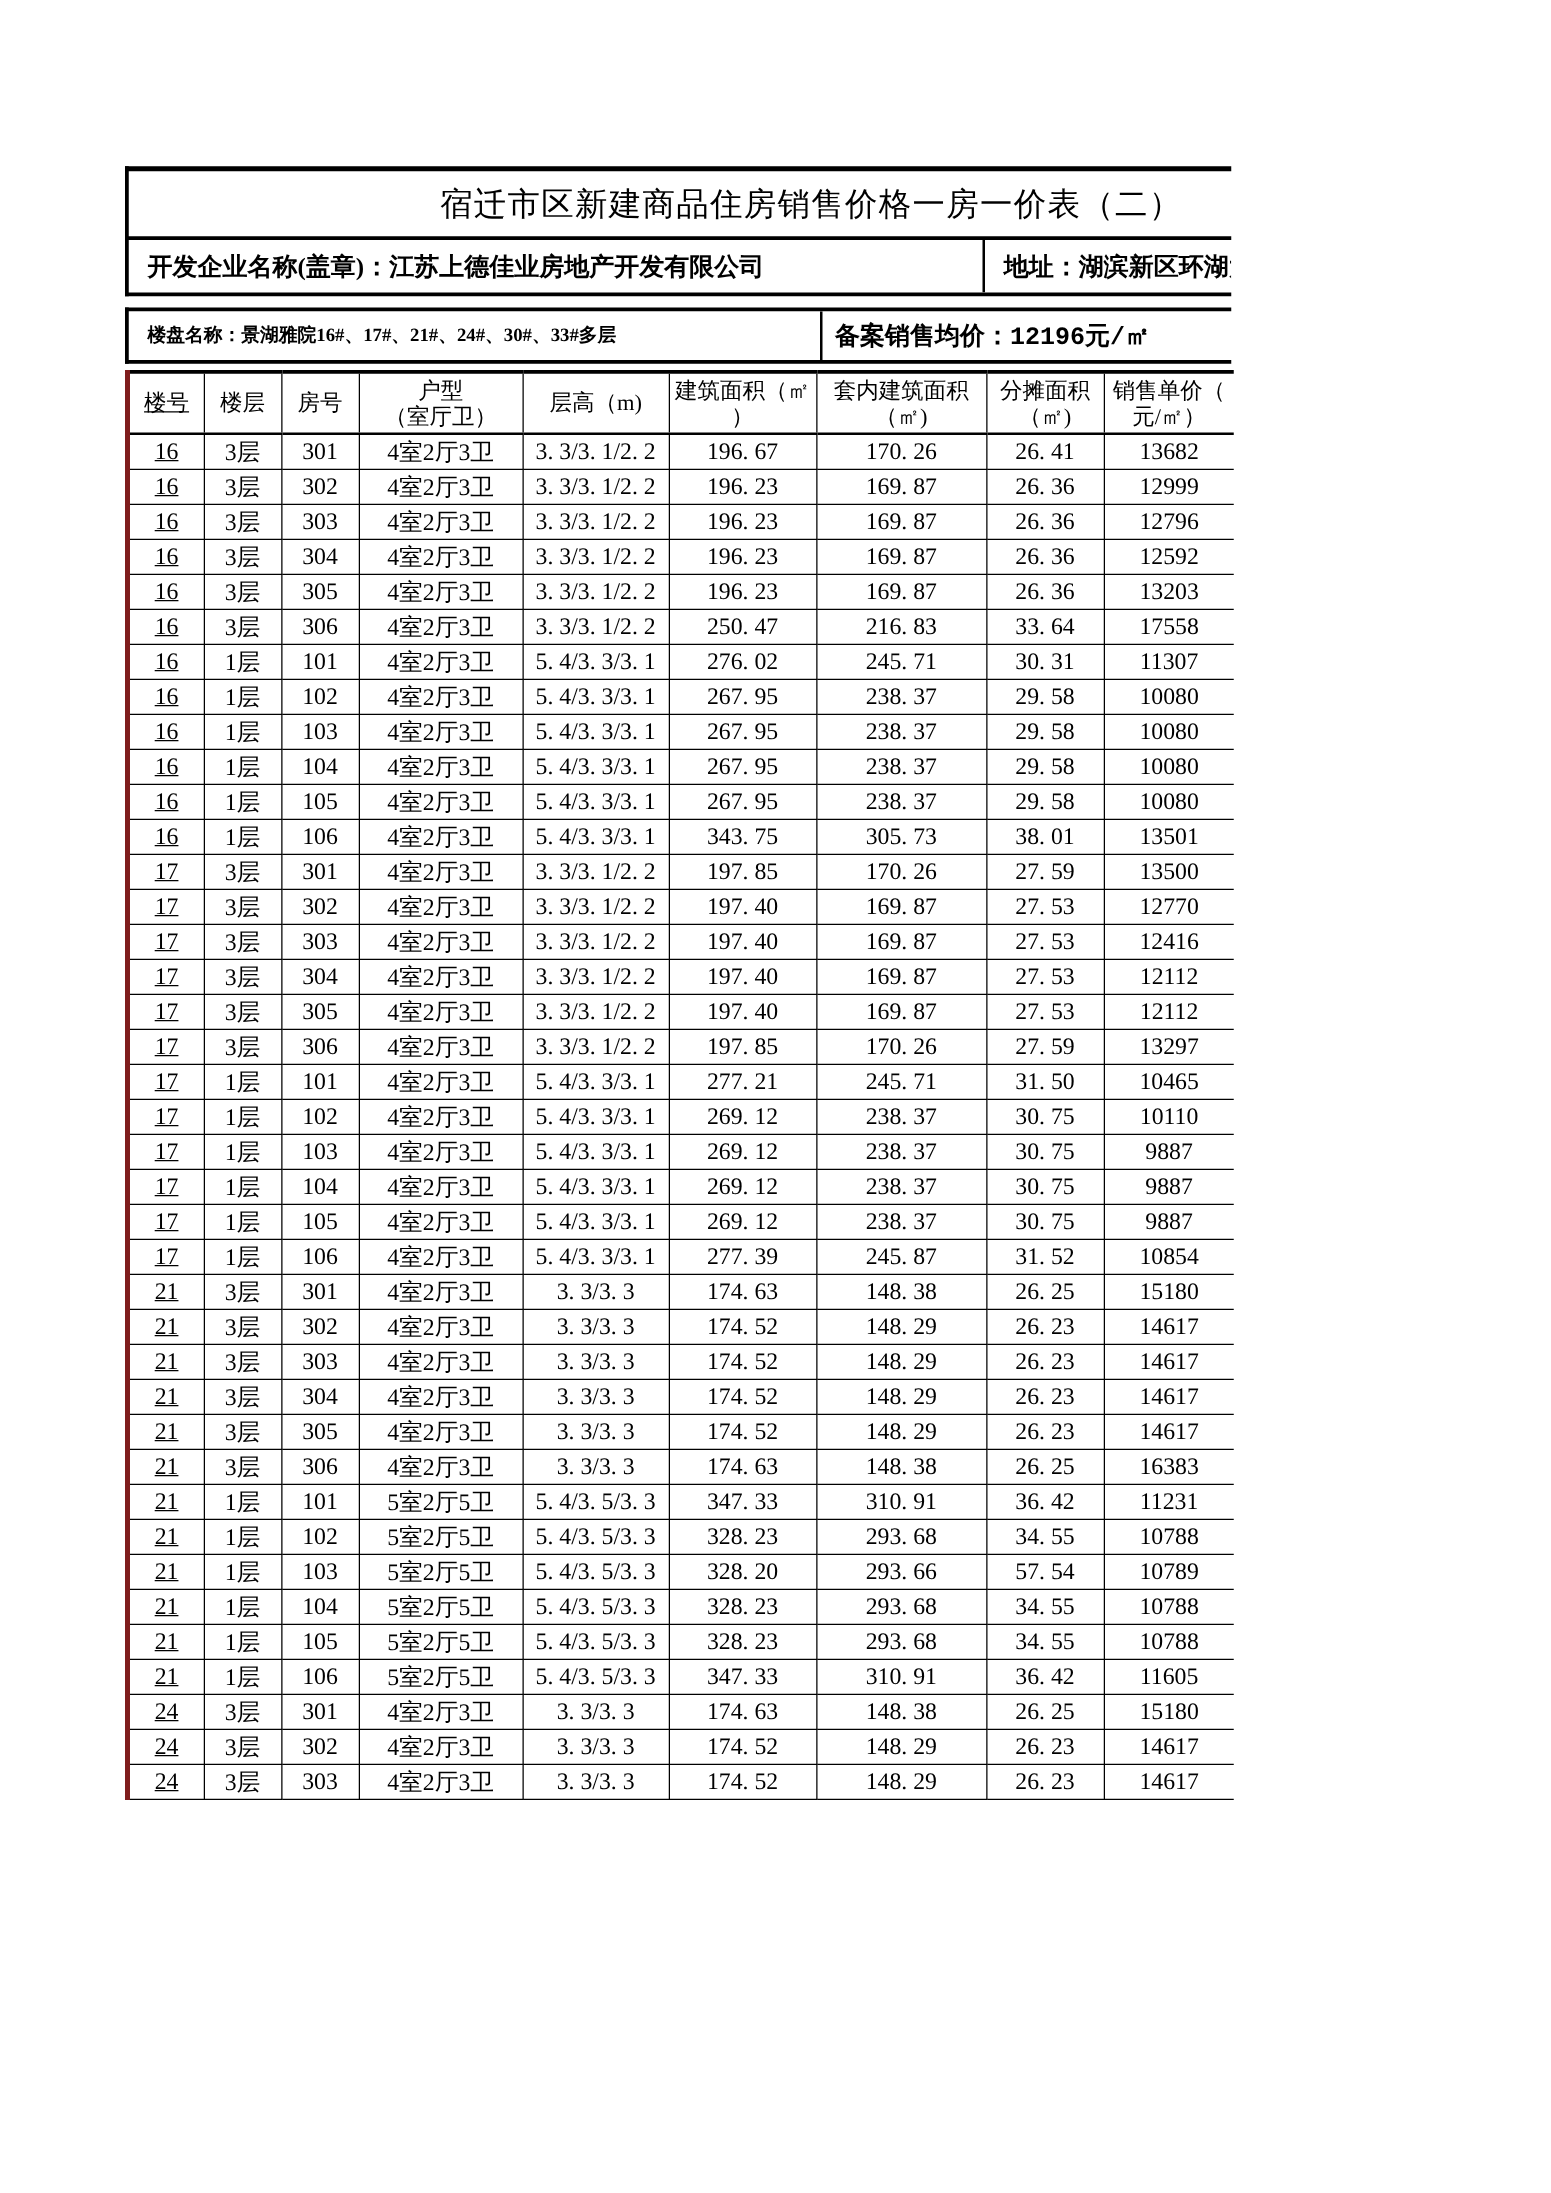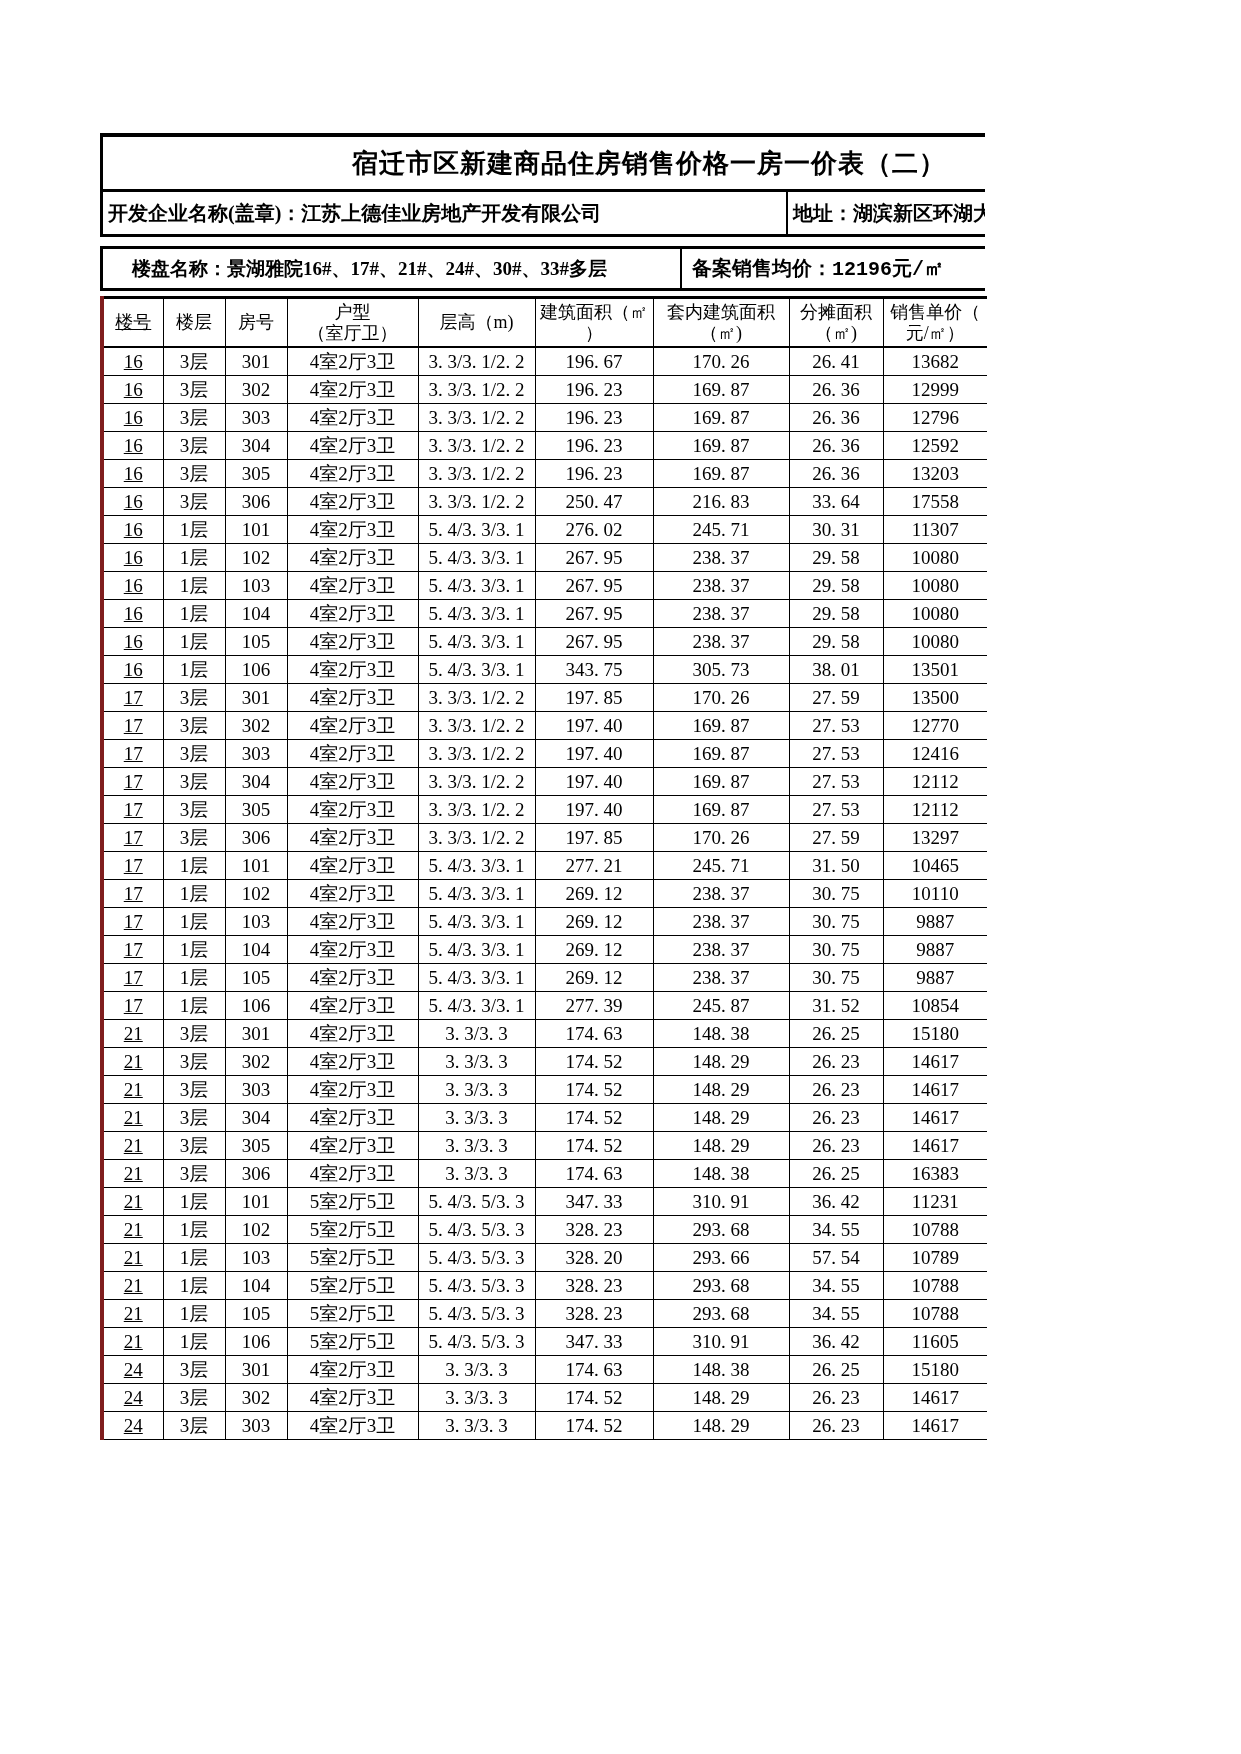--- a/index.html
+++ b/index.html
@@ -27,49 +27,49 @@
     height: 59px;
     display: flex;
     align-items: center;
   }
   .title-box .title {
     width: 100%;
     box-sizing: border-box;
     padding-left: 210px;
     text-align: center;
     font-size: 26px;
-    font-weight: bold;
+    font-weight: normal;
     letter-spacing: 1px;
     white-space: nowrap;
   }
   
   .info-box {
     box-sizing: border-box;
     border: 3px solid #000;
     border-right: none;
     height: 45px;
     display: flex;
     align-items: stretch;
     font-weight: bold;
     overflow: hidden;
   }
   .info-box.row2 { border-top: none; }
   .info-box.row3 { margin-top: 9px; }
   .info-cell {
     display: flex;
     align-items: center;
     box-sizing: border-box;
-    padding-left: 5px;
+    padding-left: 15px;
     white-space: nowrap;
     overflow: hidden;
     font-size: 20px;
   }
   .row2 .left  { width: 685px; border-right: 2px solid #000; }
   .row2 .right { flex: 1; }
-  .row3 .left  { width: 555px; border-right: 2px solid #000; font-size: 19px; margin-left: 24px; }
+  .row3 .left  { width: 555px; border-right: 2px solid #000; font-size: 15px; }
   .row3 .right { flex: 1; padding-left: 10px; font-family: Liberation Mono, monospace; }
   
   table.price-table {
     margin-top: 5px;
     border-collapse: collapse;
     table-layout: fixed;
     width: 885px;
   }
   .price-table th, .price-table td {
     border: 1px solid #000;

